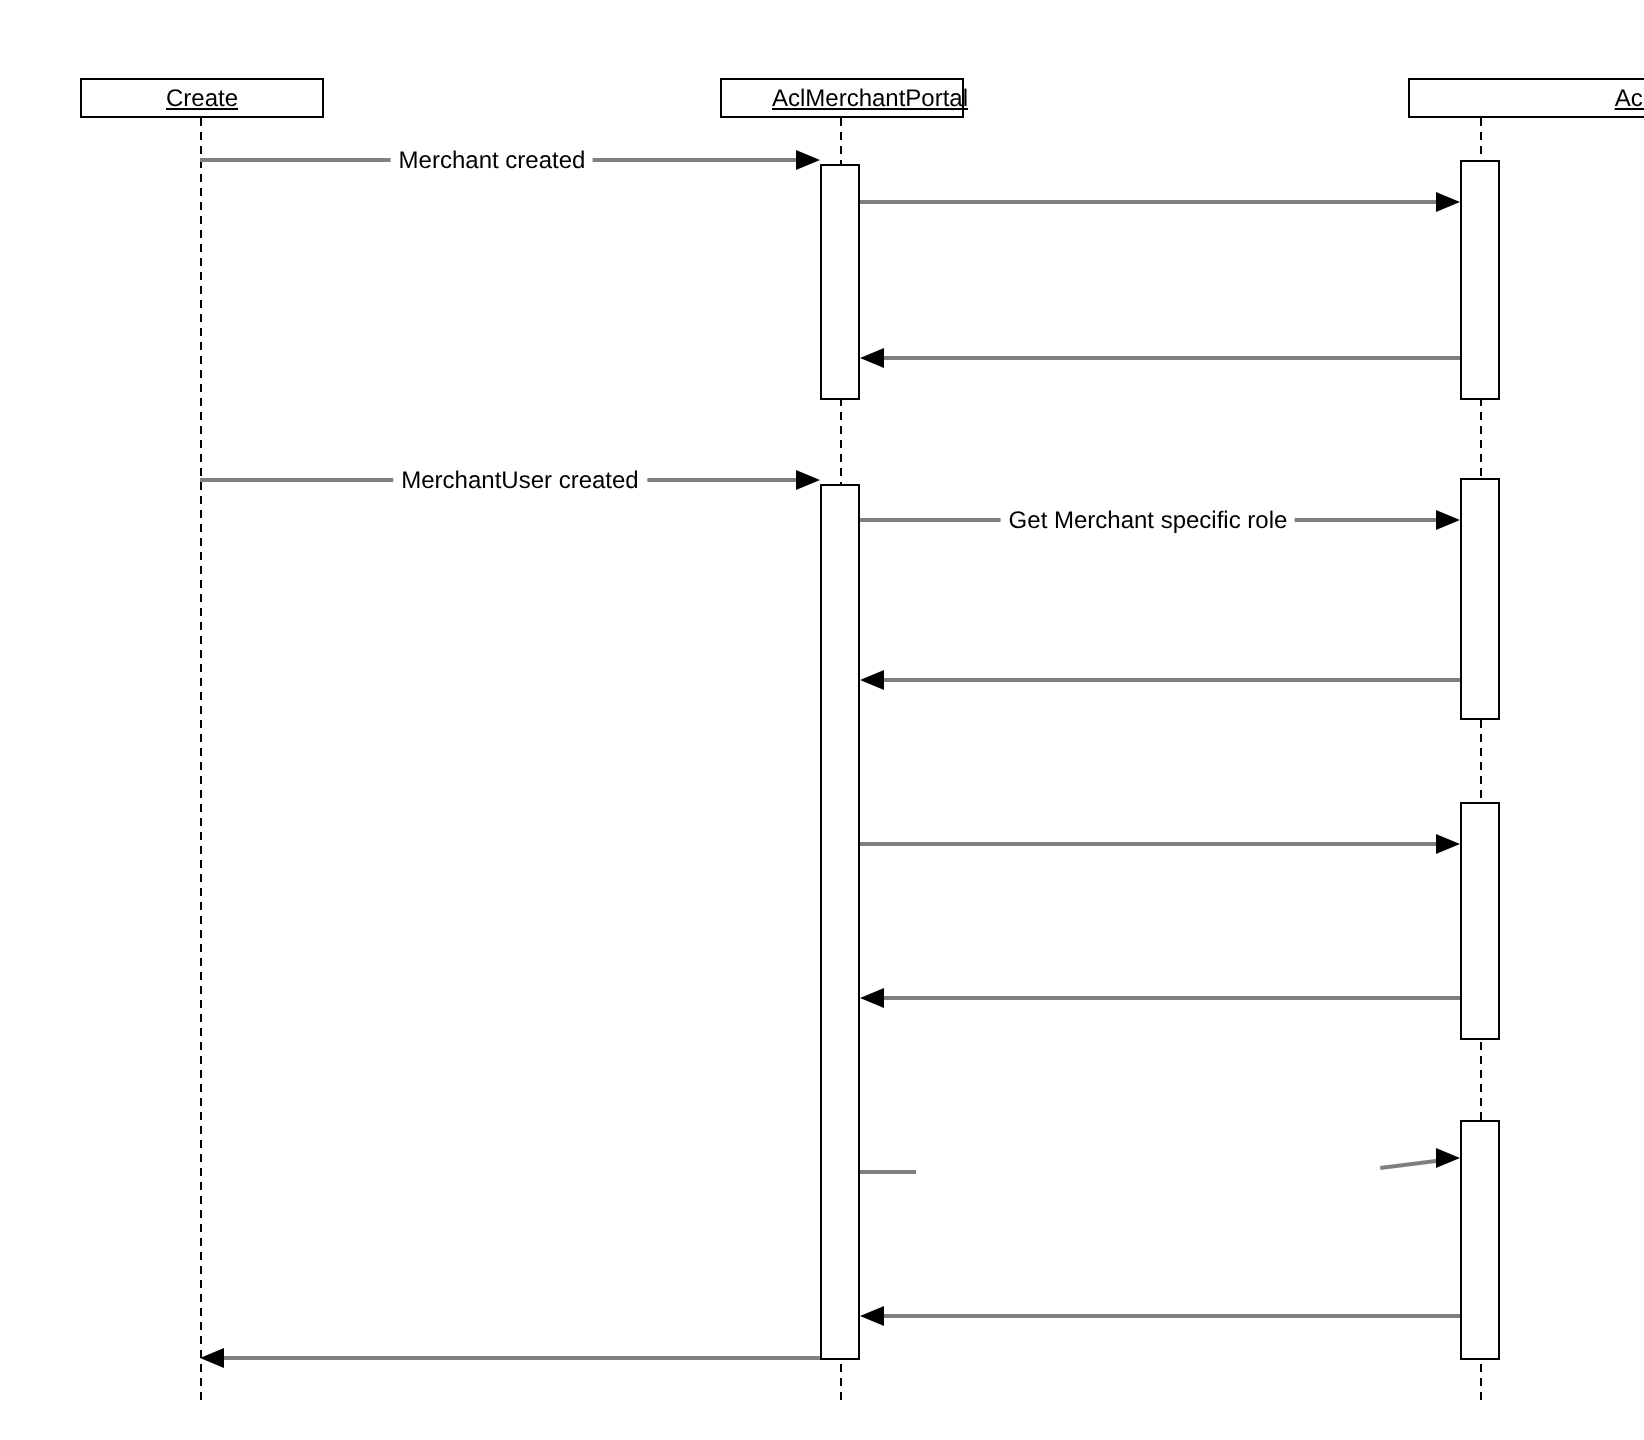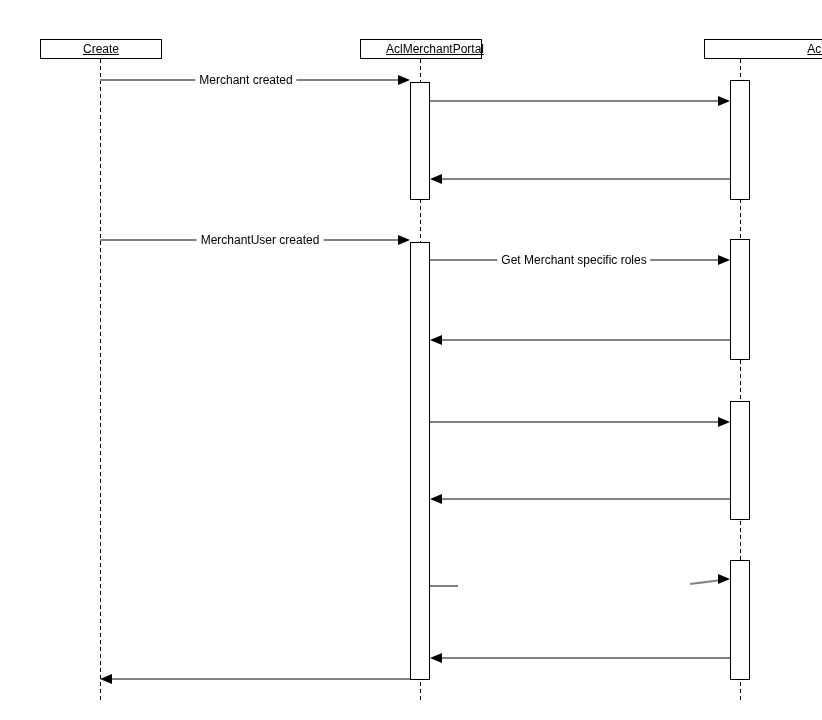--- a/index.html
+++ b/index.html
@@ -125,21 +125,21 @@
 
   <div class="ah-l" style="left:430px; top:174px;"></div>
   <div class="mline" style="left:442px; top:178px; width:288px;"></div>
 
   <div class="mline" style="left:100px; top:239px; width:298px;"></div>
   <div class="ah-r" style="left:398px; top:235px;"></div>
   <div class="mlabel" style="left:240px; top:232px;margin-left:20px;">MerchantUser created</div>
 
   <div class="mline" style="left:430px; top:259px; width:288px;"></div>
   <div class="ah-r" style="left:718px; top:255px;"></div>
-  <div class="mlabel" style="left:574px; top:252px;">Get Merchant specific roles</div>
+  <div class="mlabel" style="left:574px; top:252px;">Get Merchant specific role</div>
 
   <div class="ah-l" style="left:430px; top:335px;"></div>
   <div class="mline" style="left:442px; top:339px; width:288px;"></div>
 
   <div class="mline" style="left:430px; top:421px; width:288px;"></div>
   <div class="ah-r" style="left:718px; top:417px;"></div>
 
   <div class="ah-l" style="left:430px; top:494px;"></div>
   <div class="mline" style="left:442px; top:498px; width:288px;"></div>
 

